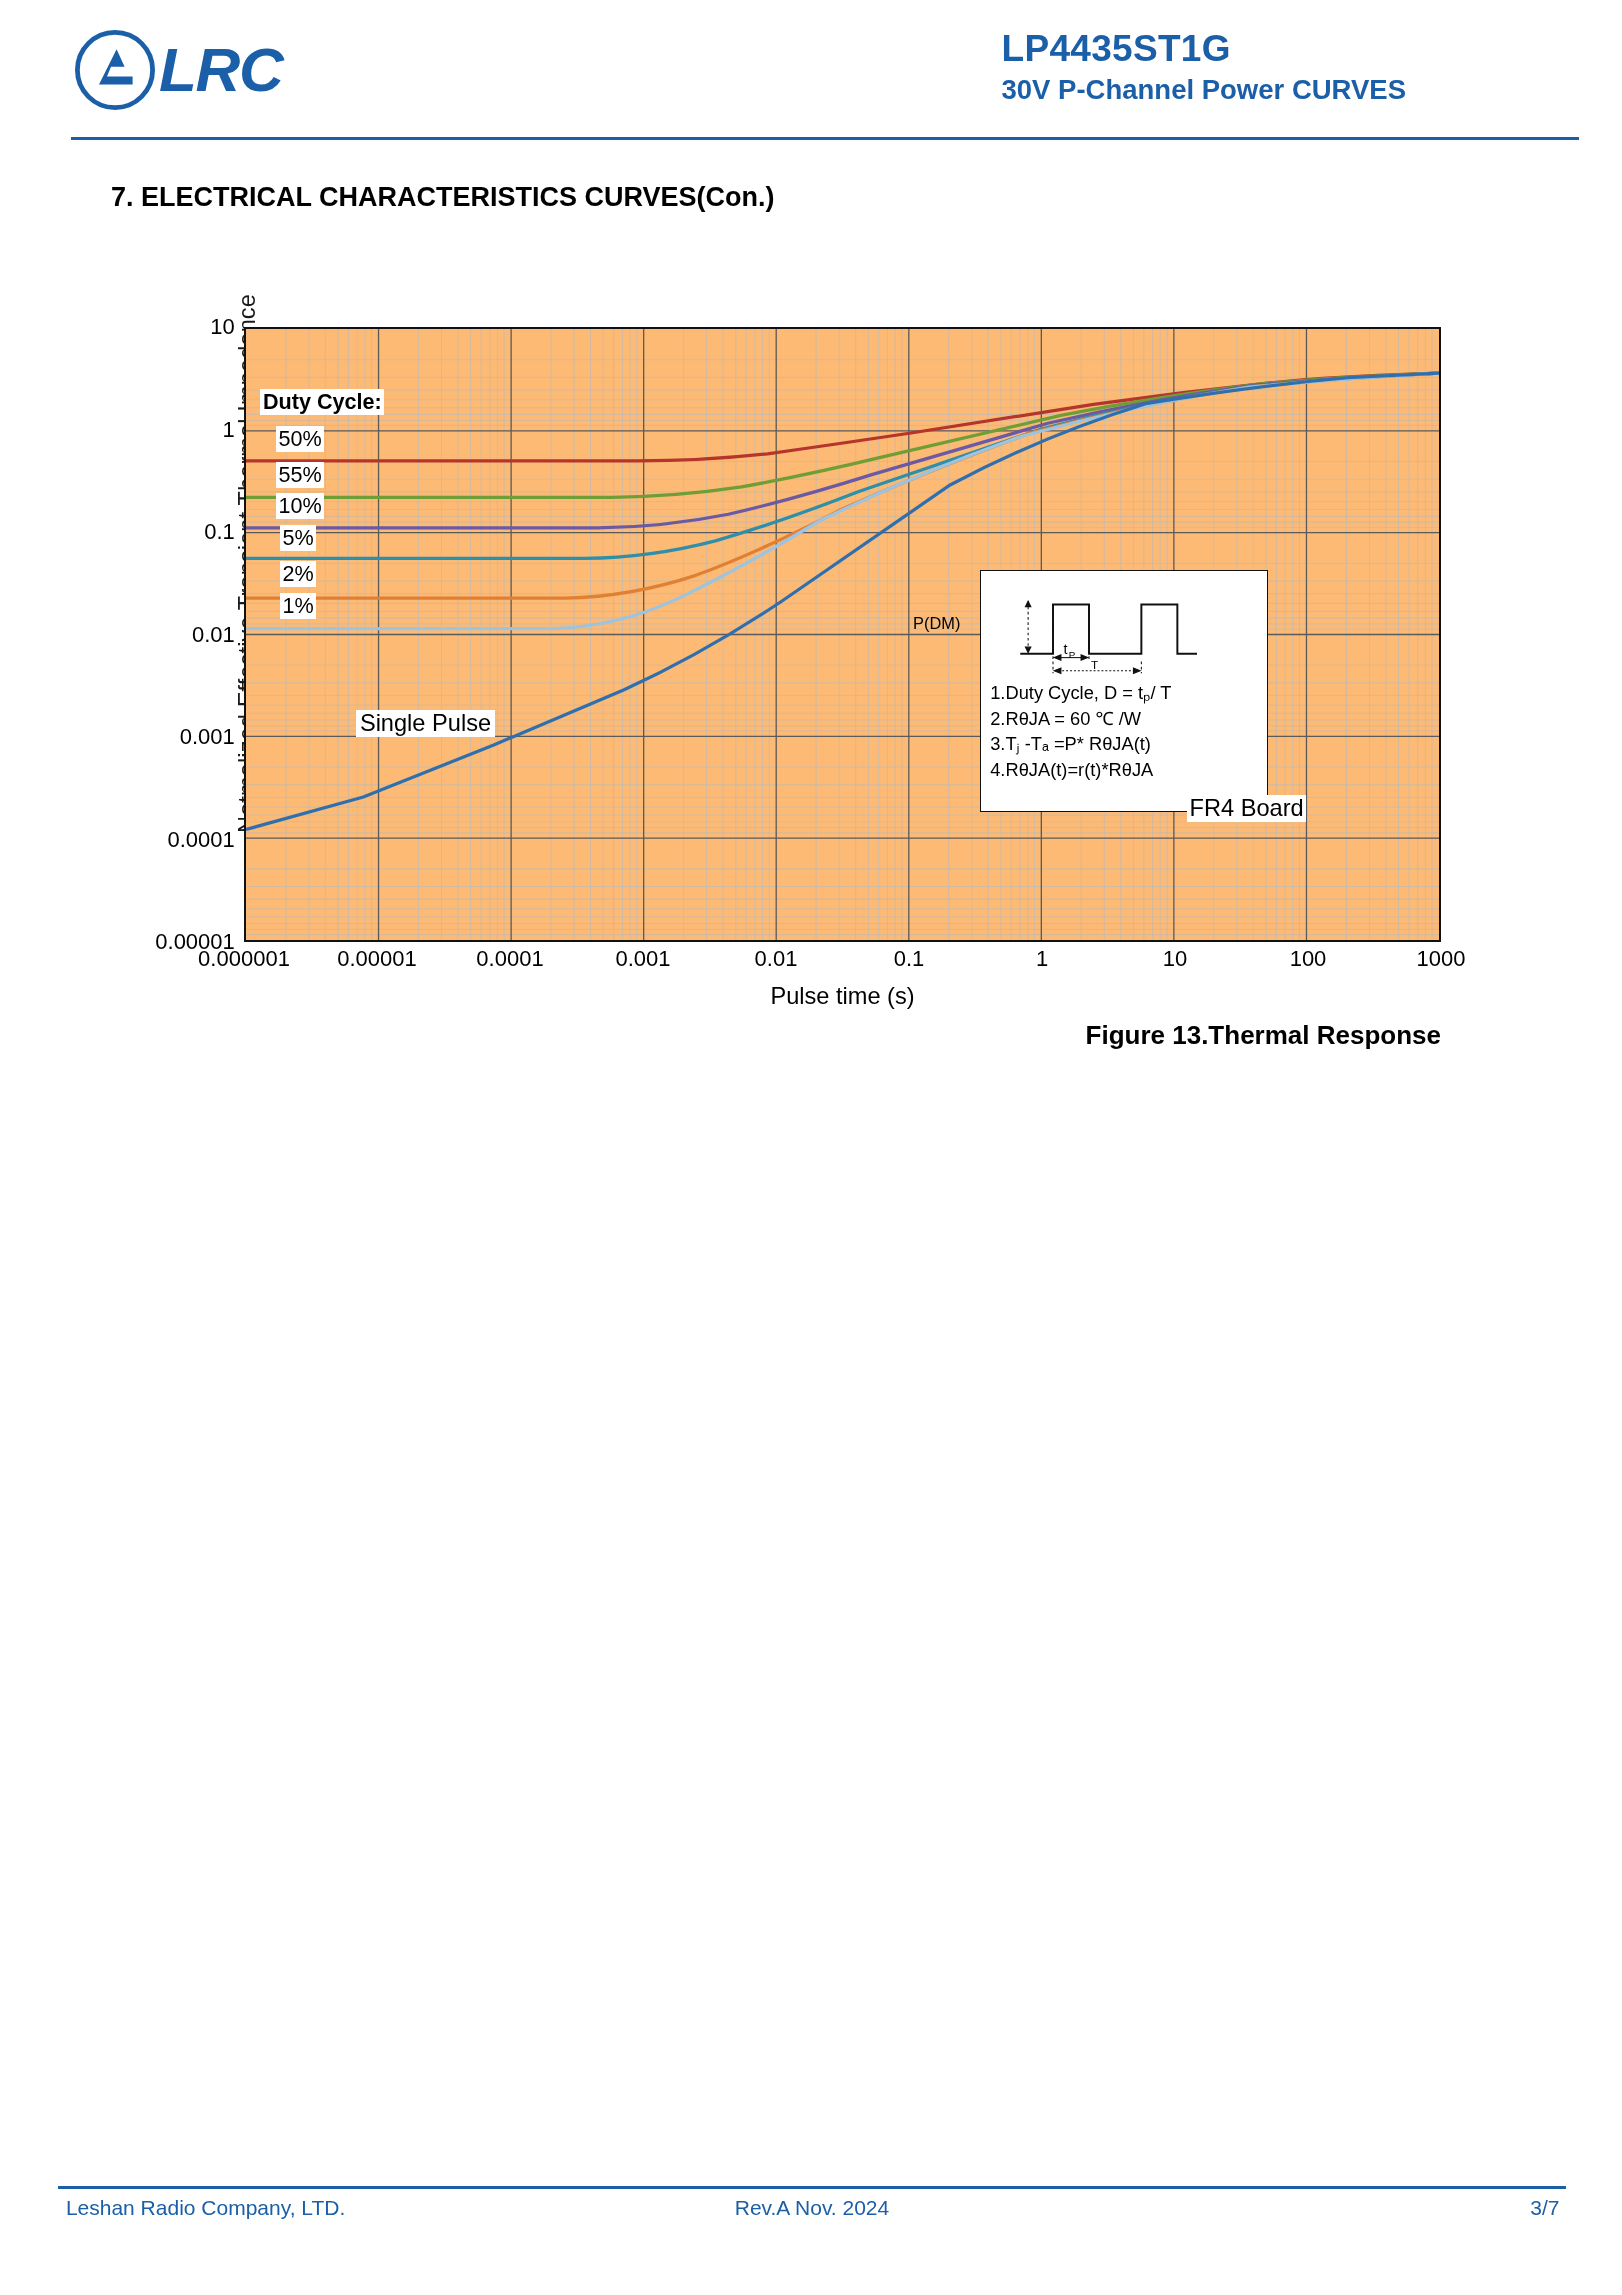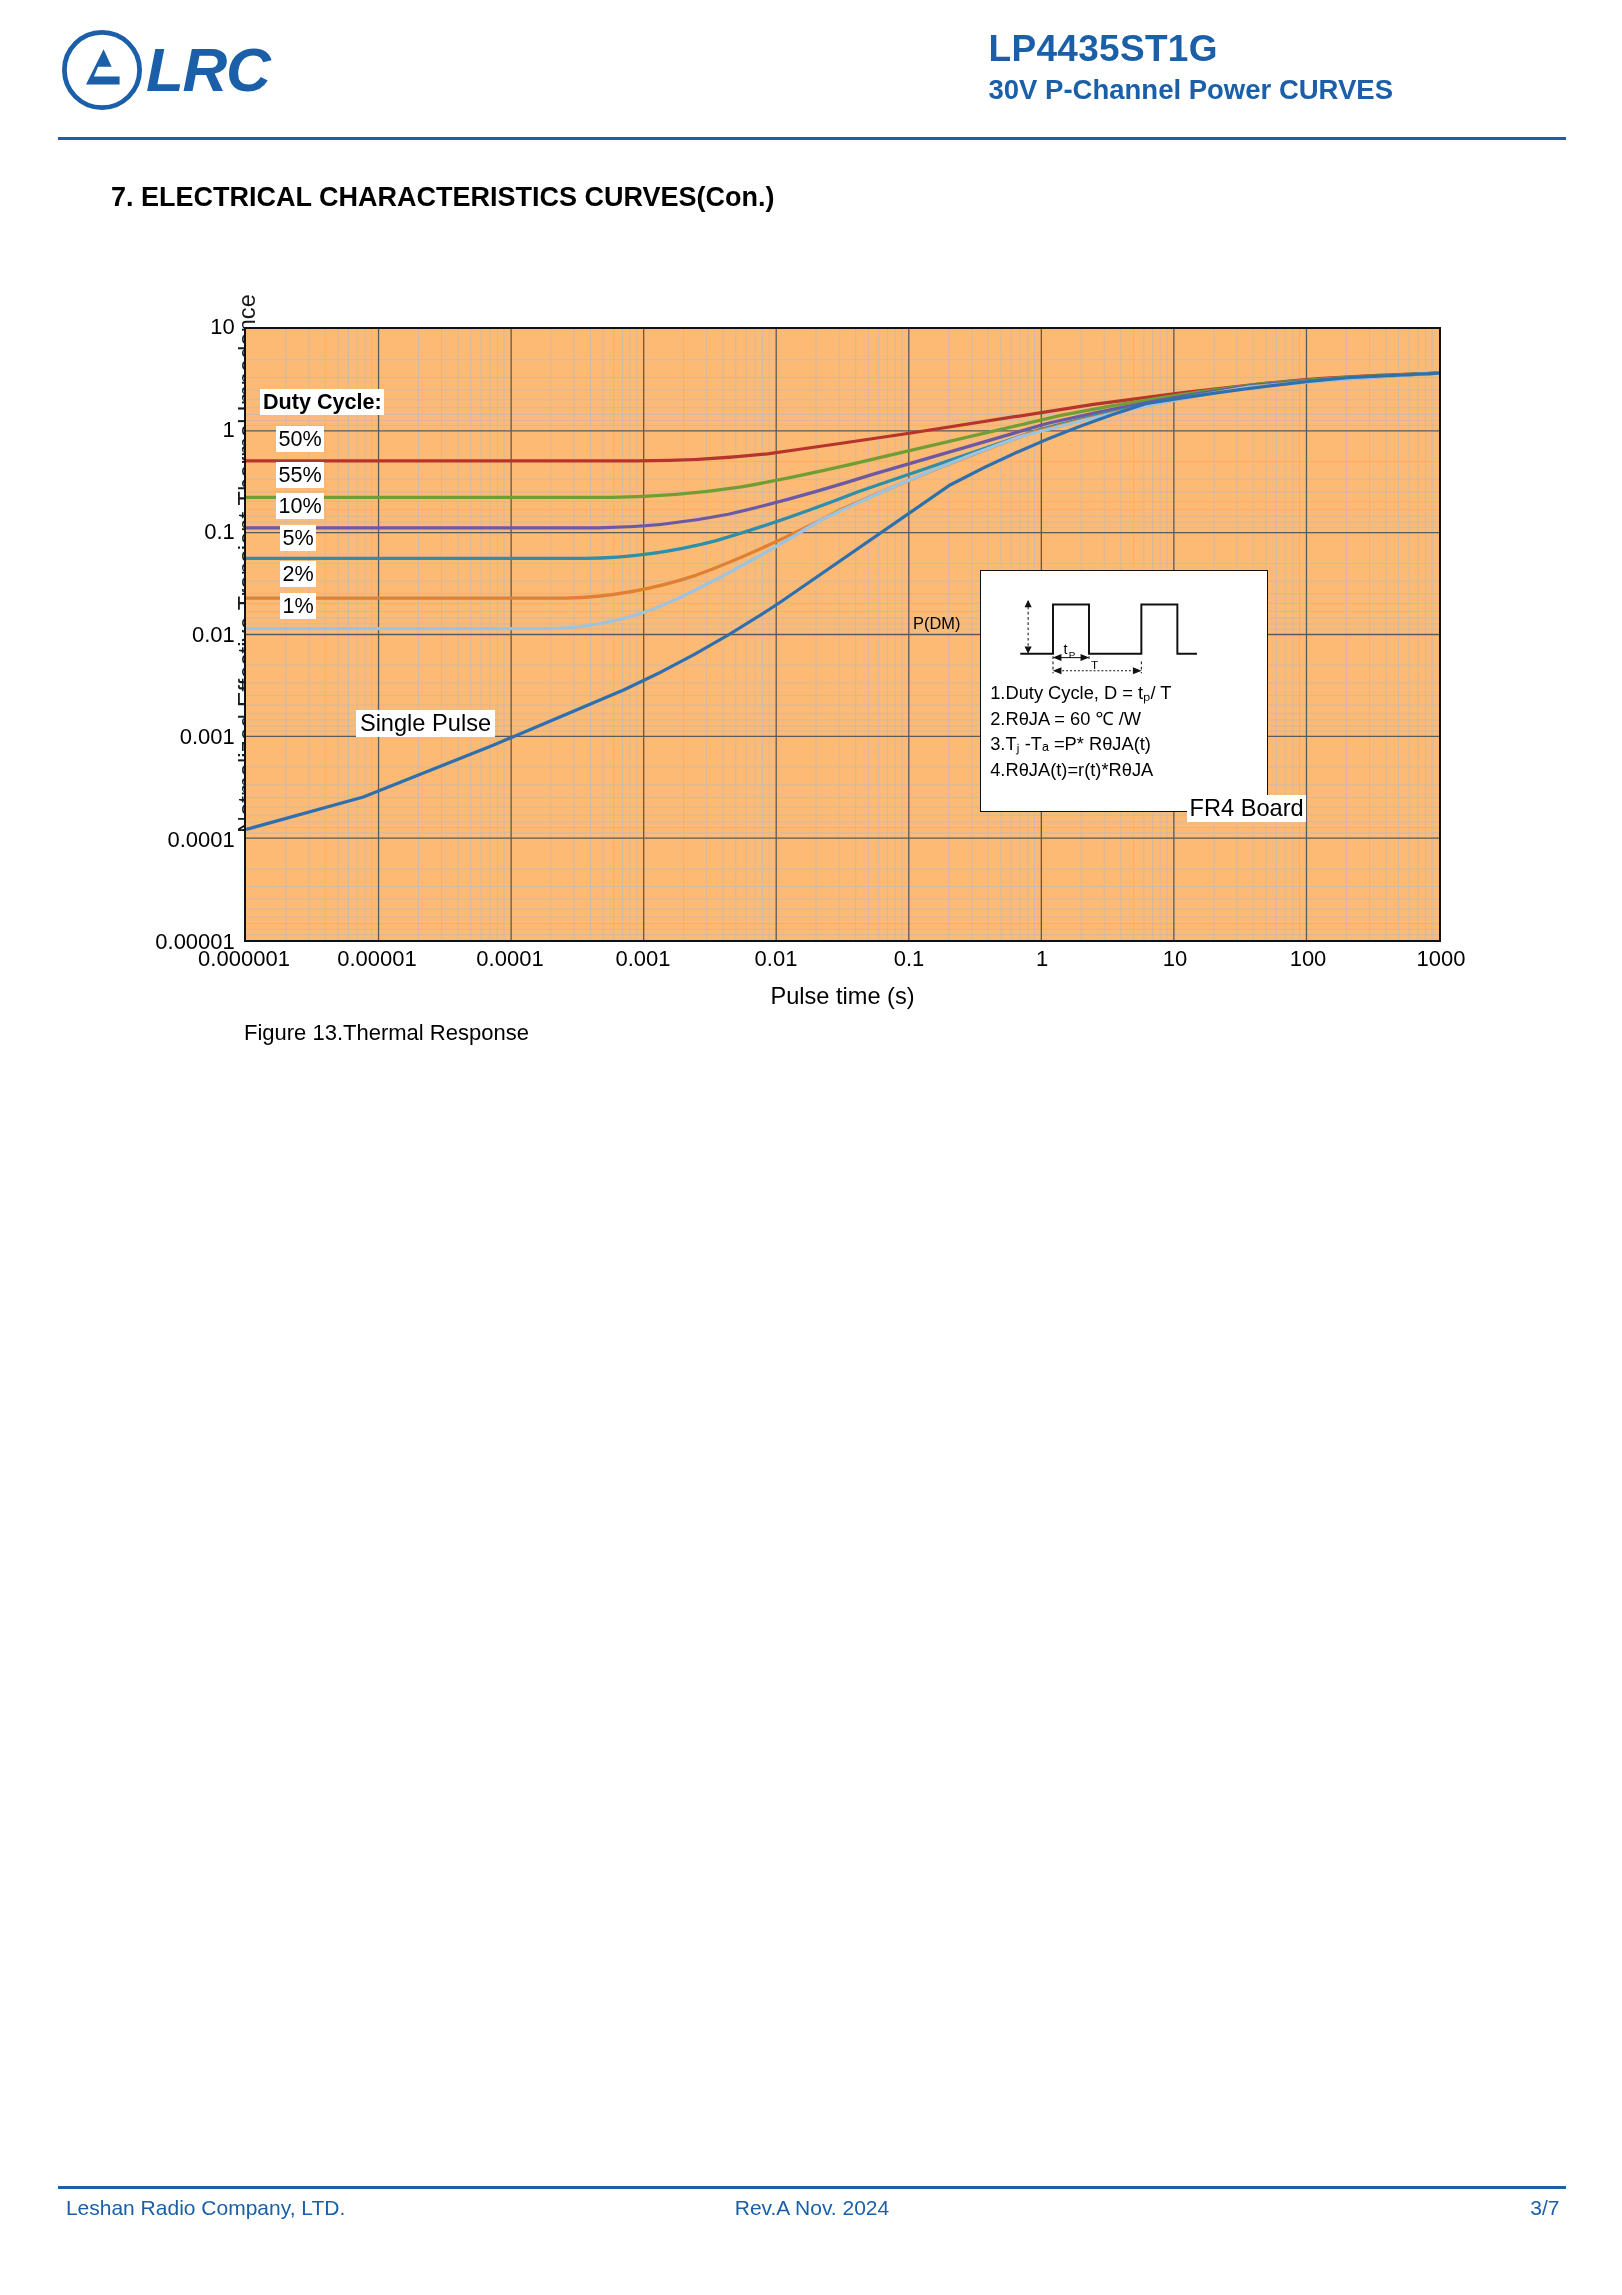--- a/index.html
+++ b/index.html
@@ -12,21 +12,21 @@
     background: #ffffff;
     font-family: "Liberation Sans", sans-serif;
     color: #000000;
     position: relative;
     overflow: hidden;
   }
 
   
   .page-header {
     position: absolute;
-    left: 0;
+    left: 13px;
     top: 0;
     width: 1451px;
     height: 151px;
   }
   .logo-wrap {
     position: absolute;
     left: 62px;
     top: 25px;
     width: 308px;
     height: 85px;
@@ -162,22 +162,23 @@
     top: 695px;
     width: 1197px;
     text-align: center;
     font-size: 23.6px;
   }
   .fig-caption {
     position: absolute;
     left: 165px;
     top: 732px;
     width: 1197px;
-    text-align: left;
-    font-size: 22px;
+    text-align: right;
+    font-size: 26px;
+    font-weight: bold;
   }
 
   
   .duty-title {
     position: absolute;
     left: 14.4px;
     top: 60px;
     font-size: 21.6px;
     font-weight: bold;
     color: #000;

